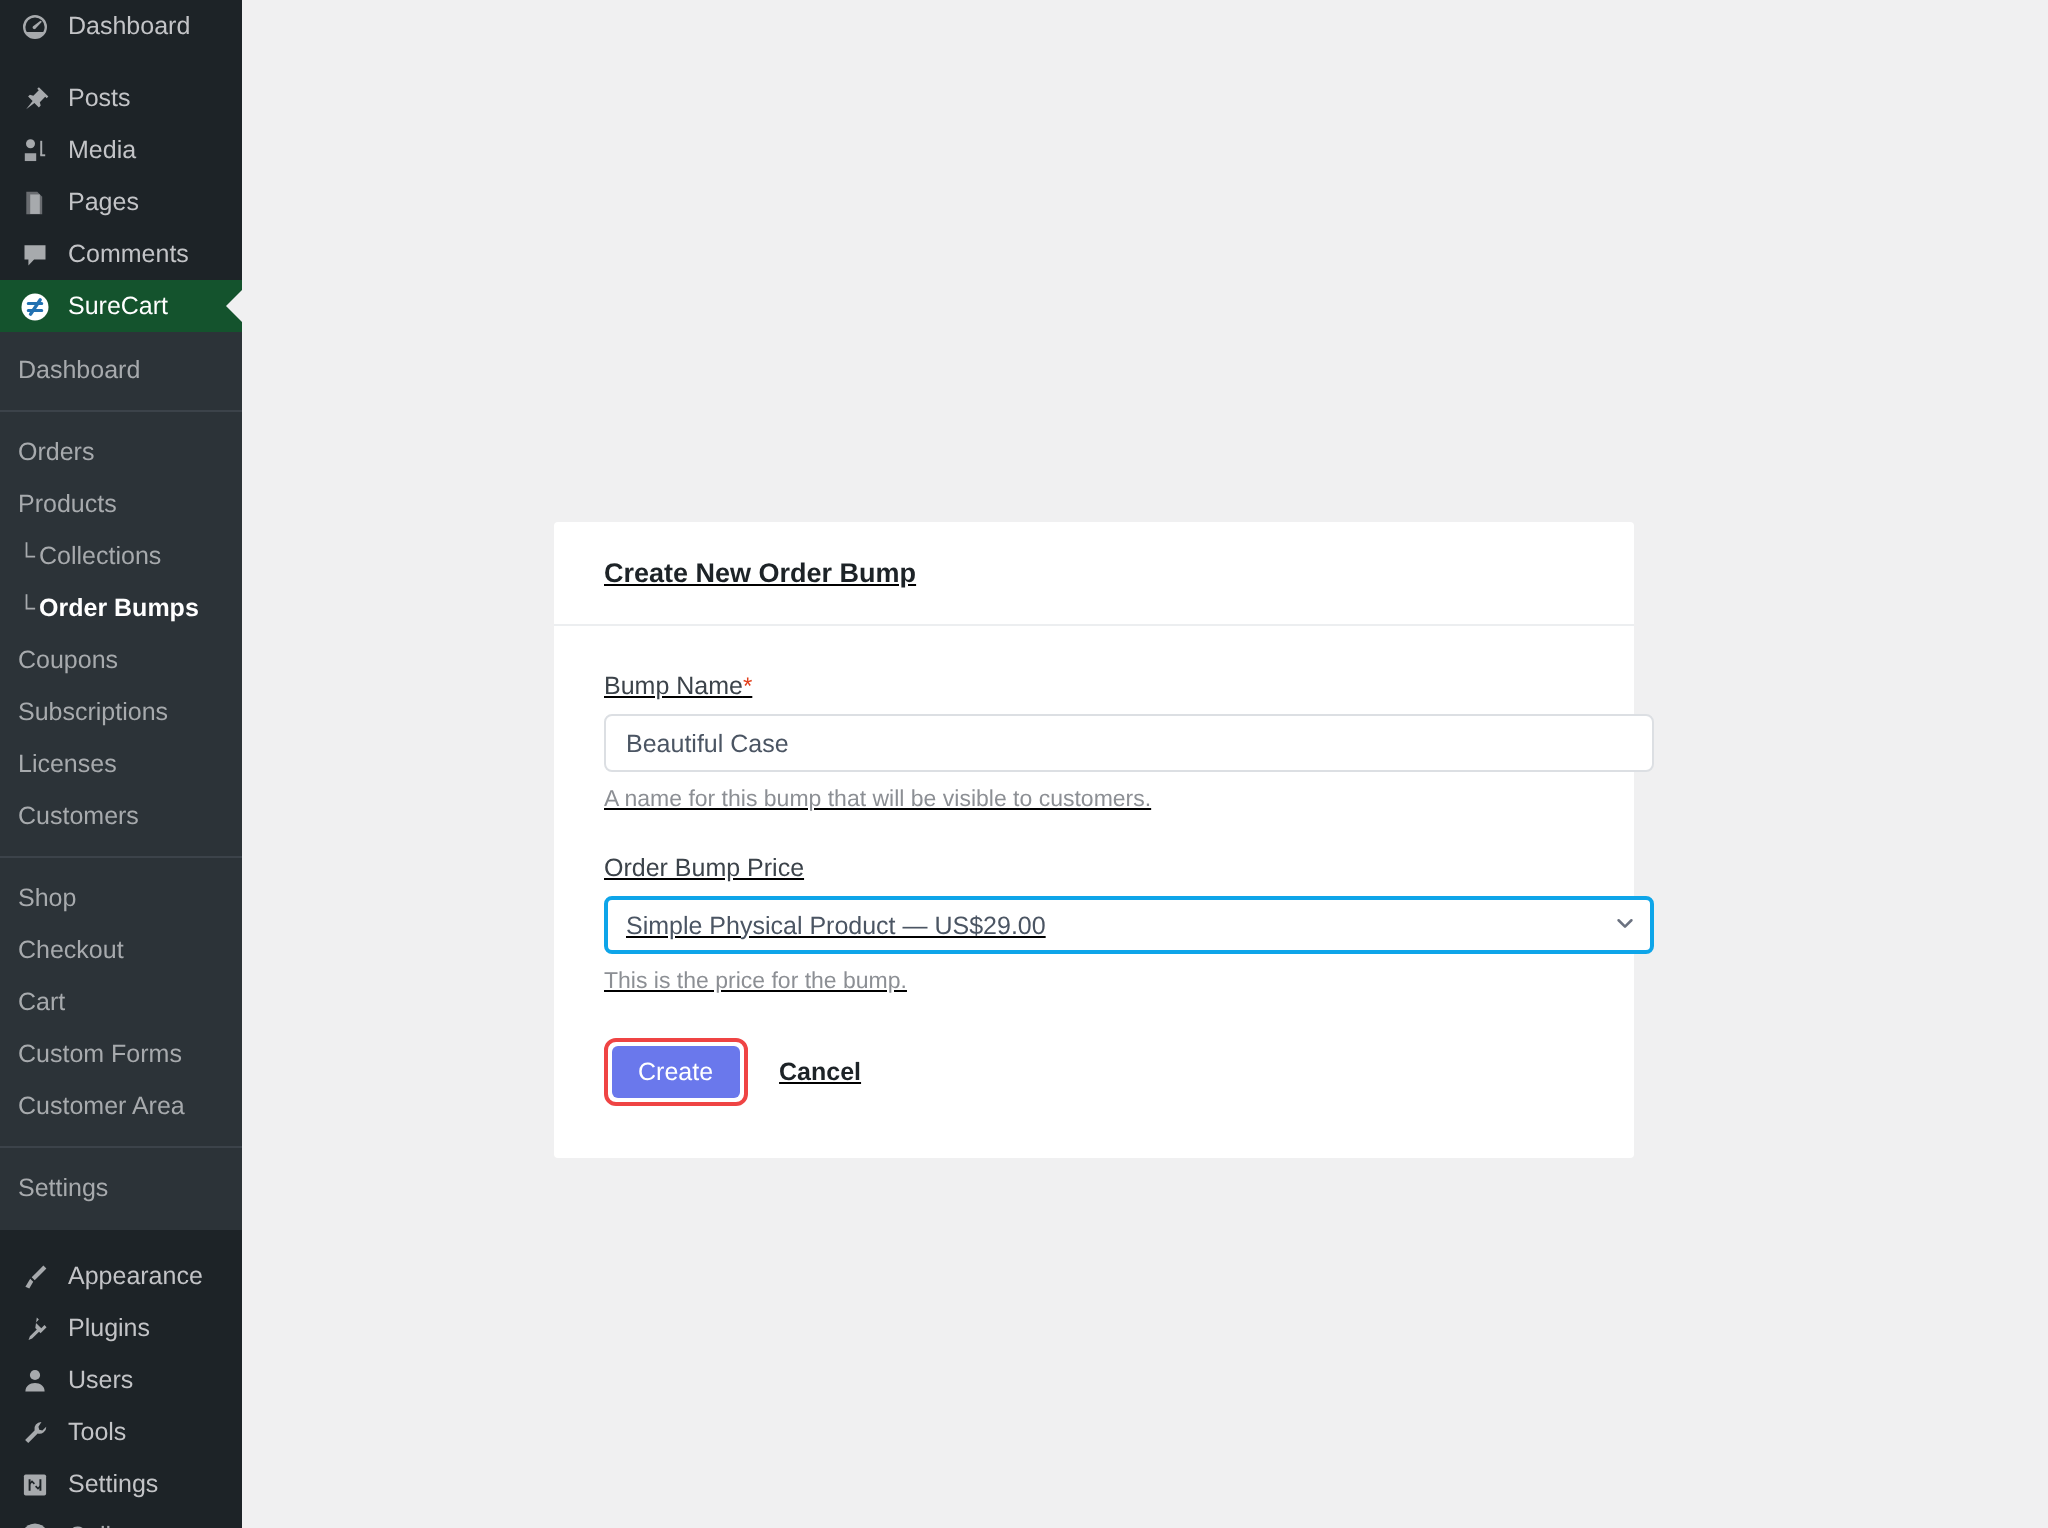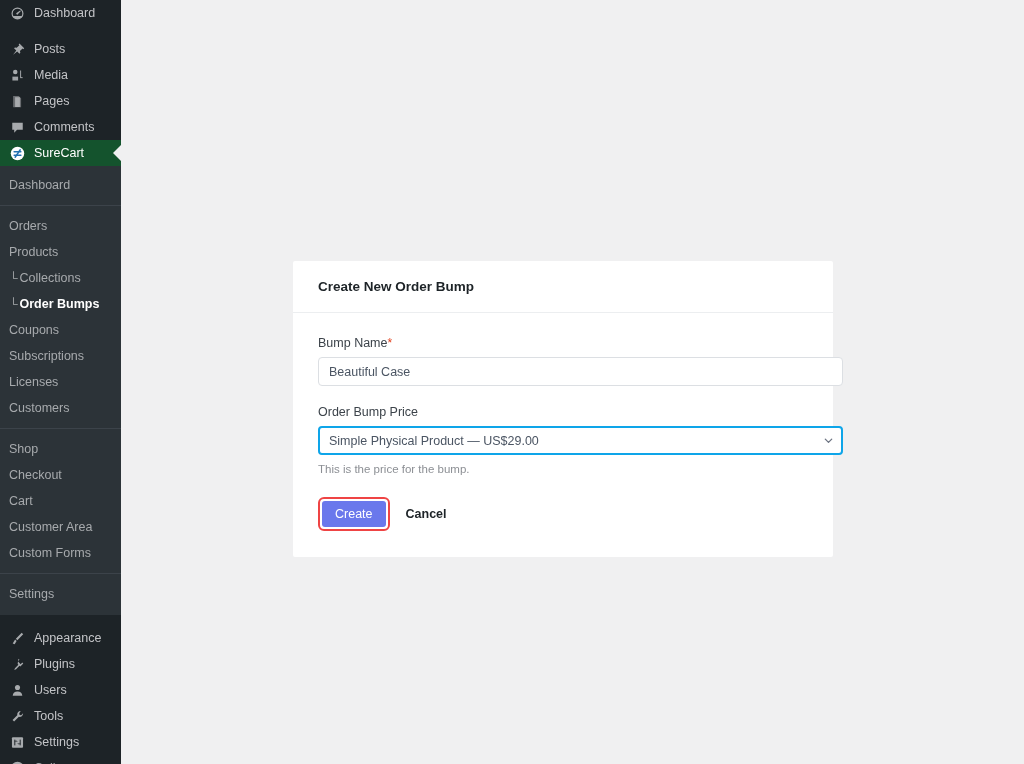--- a/index.html
+++ b/index.html
@@ -73,24 +73,25 @@
 
   
   #wpcontent {
     position: absolute; left: 121px; top: 0;
     width: 903px; height: 764px;
     background: #f0f0f1;
   }
 
   .card {
     position: absolute;
-    left: 172px; top: 261px;
+    left: 156px; top: 261px;
     width: 540px;
     background: #ffffff;
     border-radius: 2px;
+    text-decoration: underline;
   }
   .card-header {
     padding: 18px 25px 17px 25px;
     border-bottom: 1px solid #eceef0;
   }
   .card-title {
     font-size: 13.5px; font-weight: bold;
     color: #1d2327; line-height: 1.2;
   }
   .card-body { padding: 23px 25px 26px 25px; }
@@ -233,22 +234,22 @@
       <div class="sub-item"><span class="sub-indent">└</span><span>Collections</span></div>
       <div class="sub-item current"><span class="sub-indent">└</span><span>Order Bumps</span></div>
       <div class="sub-item"><span>Coupons</span></div>
       <div class="sub-item"><span>Subscriptions</span></div>
       <div class="sub-item"><span>Licenses</span></div>
       <div class="sub-item"><span>Customers</span></div>
       <div class="sep"></div>
       <div class="sub-item"><span>Shop</span></div>
       <div class="sub-item"><span>Checkout</span></div>
       <div class="sub-item"><span>Cart</span></div>
+      <div class="sub-item"><span>Custom Forms</span></div>
       <div class="sub-item"><span>Customer Area</span></div>
-      <div class="sub-item"><span>Custom Forms</span></div>
       <div class="sep"></div>
       <div class="sub-item"><span>Settings</span></div>
     </div>
 
   <div class="menu-gap"></div>
   <div id="menu-bottom-list">
       <div class="menu-top">
         <span class="ico">
           <svg width="15" height="15" viewBox="0 0 20 20" fill="currentColor">
             <path d="M15.6 2.4l2 2-7.8 7.8-2-2zM6.8 11.2l2 2-2.6 4.4-2.6-1.1z"></path>
@@ -312,20 +313,21 @@
       <div class="card-title">Create New Order Bump</div>
     </div>
 
     <div class="card-body">
 
       <div class="field">
         <label class="field-label">
           <span>Bump Name</span><span class="req">*</span>
         </label>
         <input class="text-input" type="text" value="Beautiful Case" style="">
+        <div class="help-text">A name for this bump that will be visible to customers.</div>
       </div>
 
       <div class="field" style="margin-top:19px;">
         <label class="field-label">Order Bump Price</label>
         <div class="select-wrap">
           <div class="select-box">
             <span>Simple Physical Product — US$29.00</span>
           </div>
           <span class="select-chevron">
             <svg width="11" height="11" viewBox="0 0 12 12" fill="none" stroke="#6b7280" stroke-width="1.4" stroke-linecap="round" stroke-linejoin="round">

